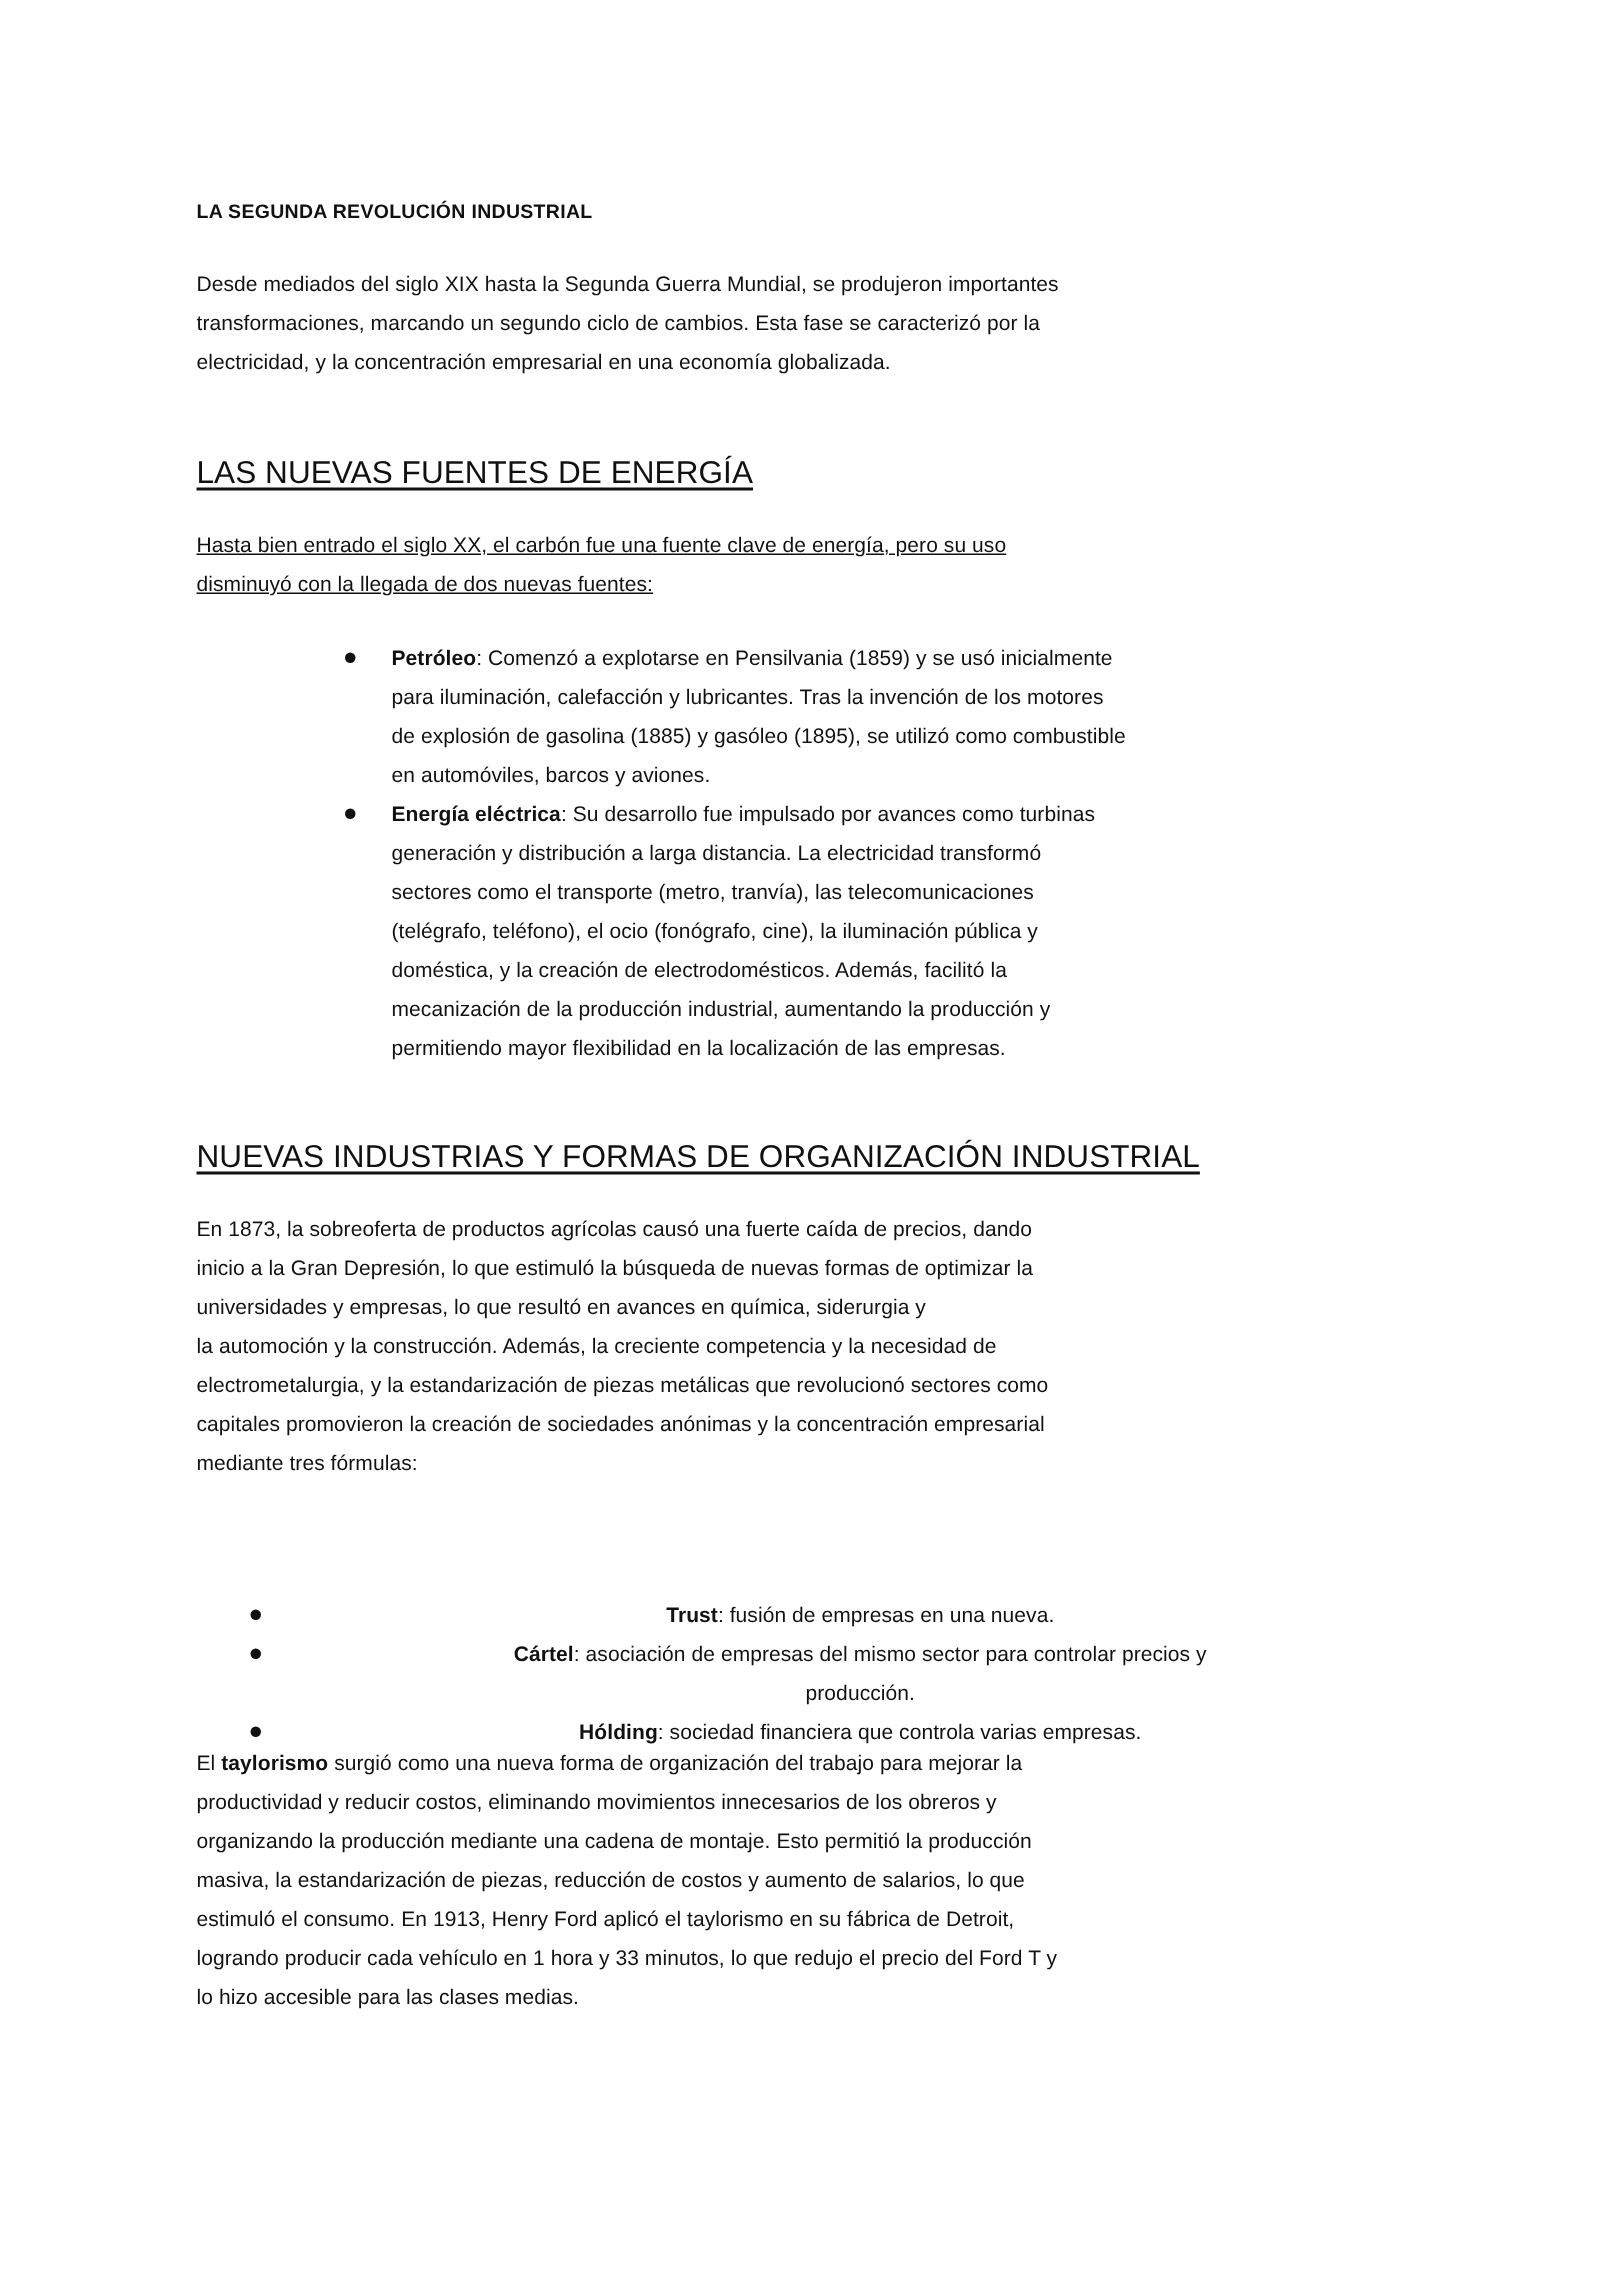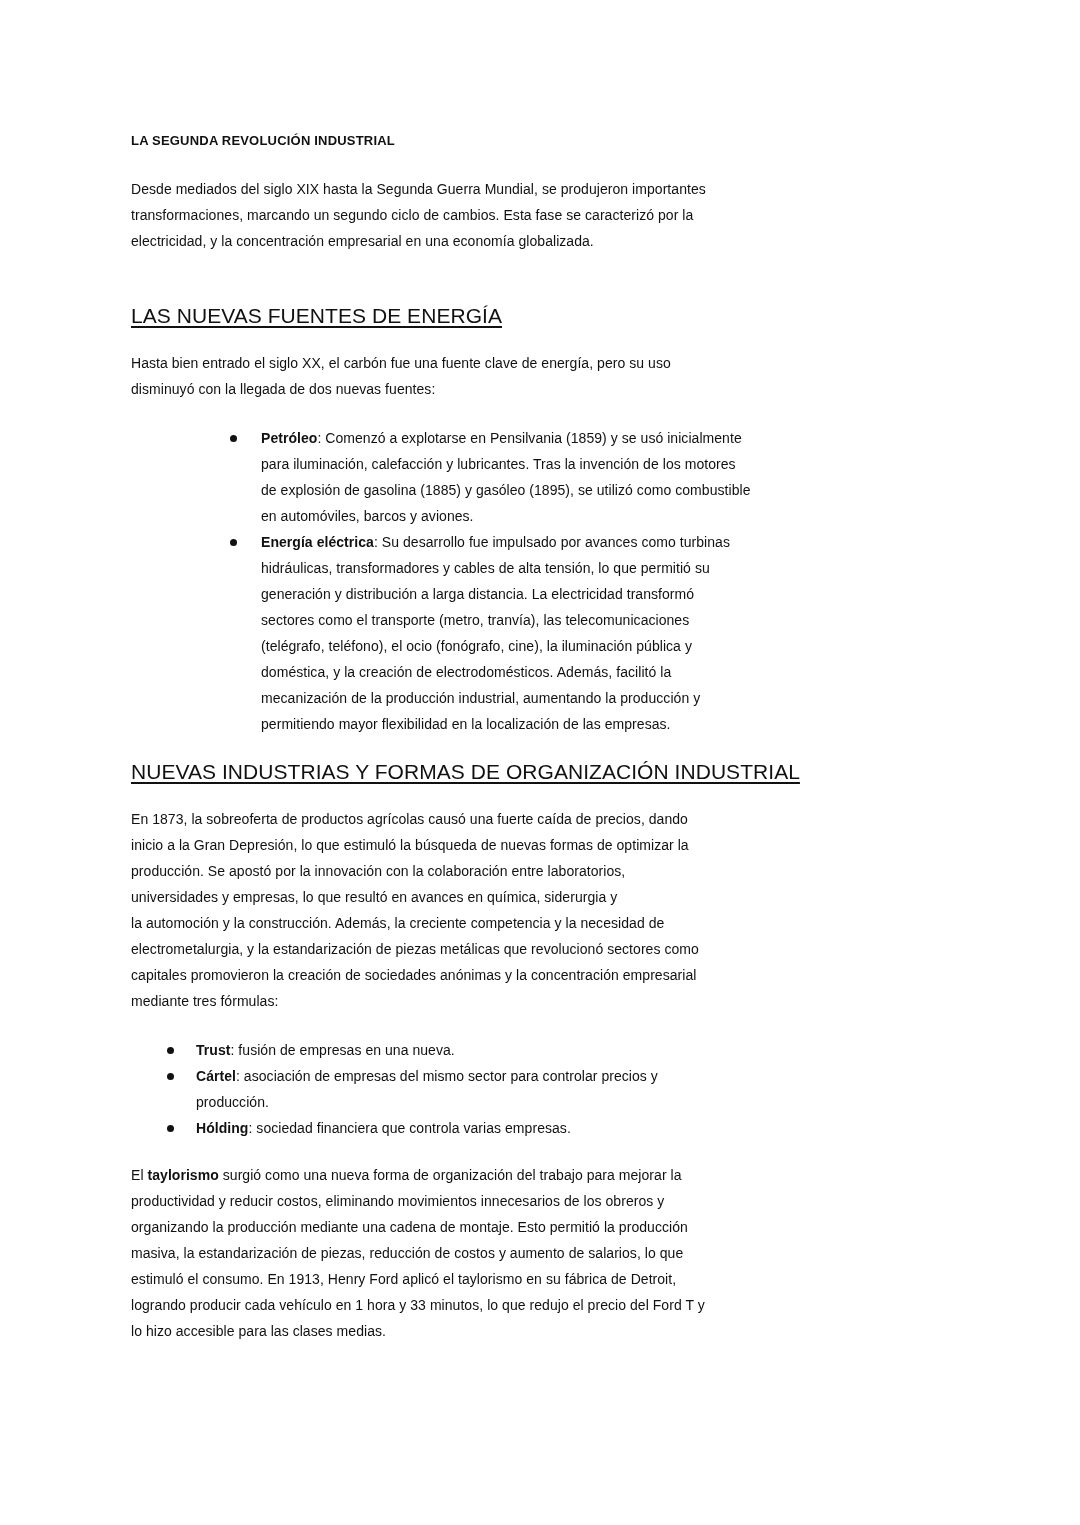--- a/index.html
+++ b/index.html
@@ -51,27 +51,27 @@
     .bullet-dot {
       position: absolute;
       width: 7px;
       height: 7px;
       border-radius: 50%;
       background: #111111;
     }
     #title { position: absolute; top: 0; left: 0; }
     #intro { position: absolute; top: 48px; left: 0; }
     #h-energy { position: absolute; top: 175px; left: 0; }
-    #energy-intro { position: absolute; top: 222px; left: 0; }
+    #energy-intro { position: absolute; top: 222px; left: 0; text-decoration: underline; }
     #energy-list { position: absolute; top: 297px; left: 0; width: 820px; }
     #energy-list .bullet-item { padding-left: 130px; }
     #energy-list .bullet-dot { left: 99px; top: 10px; }
     #h-industry { position: absolute; top: 631px; left: 0; }
     #industry-intro { position: absolute; top: 678px; left: 0; }
-    #forms-list { position: absolute; top: 909px; left: 0; width: 820px; }
+    #forms-list { position: absolute; top: 935px; left: 0; width: 820px; text-align: center; }
     #forms-list .bullet-item { padding-left: 65px; }
     #forms-list .bullet-dot { left: 36px; top: 10px; }
     #taylor { position: absolute; top: 1034px; left: 0; }
   </style>
 </head>
 <body>
 
 <div class="page">
 
   <h1 id="title" class="title line">LA SEGUNDA REVOLUCIÓN INDUSTRIAL</h1>
@@ -93,36 +93,34 @@
     <li class="bullet-item">
       <span class="bullet-dot"></span>
       <span class="line"><b>Petróleo</b><span>: Comenzó a explotarse en Pensilvania (1859) y se usó inicialmente</span></span>
       <span class="line">para iluminación, calefacción y lubricantes. Tras la invención de los motores</span>
       <span class="line">de explosión de gasolina (1885) y gasóleo (1895), se utilizó como combustible</span>
       <span class="line">en automóviles, barcos y aviones.</span>
     </li>
     <li class="bullet-item">
       <span class="bullet-dot"></span>
       <span class="line"><b>Energía eléctrica</b><span>: Su desarrollo fue impulsado por avances como turbinas</span></span>
-      <span class="line">hidráulicas, transformadores y cables de alta tensión, lo que permitió su</span>
       <span class="line">generación y distribución a larga distancia. La electricidad transformó</span>
       <span class="line">sectores como el transporte (metro, tranvía), las telecomunicaciones</span>
       <span class="line">(telégrafo, teléfono), el ocio (fonógrafo, cine), la iluminación pública y</span>
       <span class="line">doméstica, y la creación de electrodomésticos. Además, facilitó la</span>
       <span class="line">mecanización de la producción industrial, aumentando la producción y</span>
       <span class="line">permitiendo mayor flexibilidad en la localización de las empresas.</span>
     </li>
   </ul>
 
   <h2 id="h-industry" class="heading line">NUEVAS INDUSTRIAS Y FORMAS DE ORGANIZACIÓN INDUSTRIAL</h2>
 
   <p id="industry-intro">
     <span class="line">En 1873, la sobreoferta de productos agrícolas causó una fuerte caída de precios, dando</span>
     <span class="line">inicio a la Gran Depresión, lo que estimuló la búsqueda de nuevas formas de optimizar la</span>
-    <span class="line">producción. Se apostó por la innovación con la colaboración entre laboratorios,</span>
     <span class="line">universidades y empresas, lo que resultó en avances en química, siderurgia y</span>
     <span class="line">la automoción y la construcción. Además, la creciente competencia y la necesidad de</span>
     <span class="line">electrometalurgia, y la estandarización de piezas metálicas que revolucionó sectores como</span>
     <span class="line">capitales promovieron la creación de sociedades anónimas y la concentración empresarial</span>
     <span class="line">mediante tres fórmulas:</span>
   </p>
 
   <ul id="forms-list">
     <li class="bullet-item">
       <span class="bullet-dot"></span>

